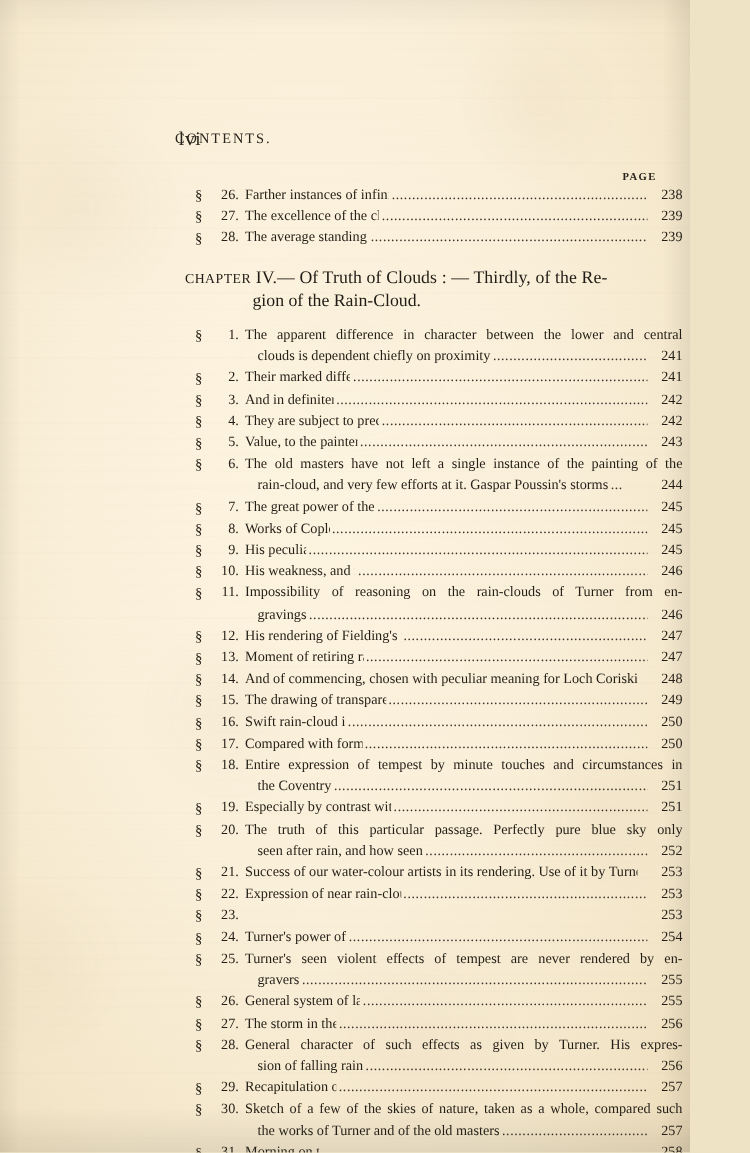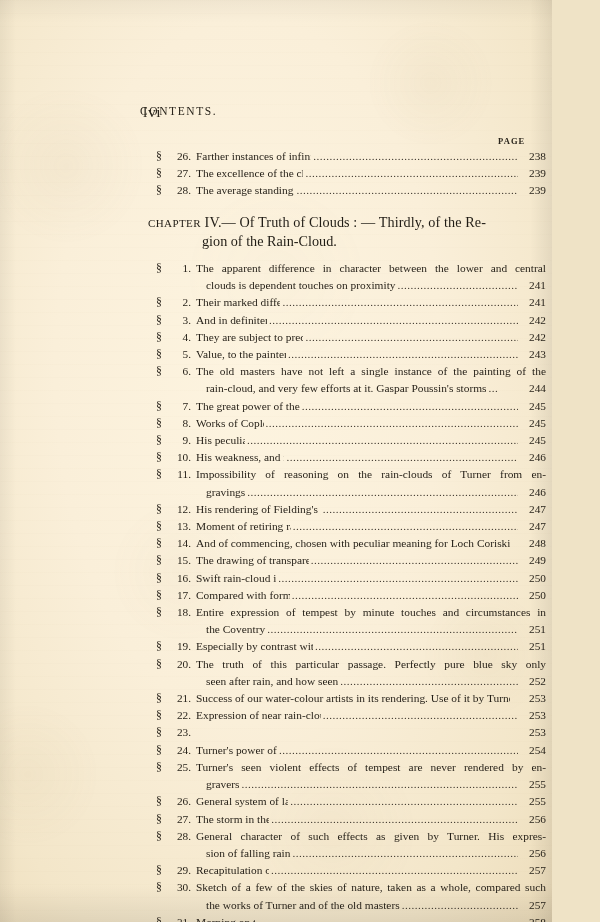--- a/index.html
+++ b/index.html
@@ -272,21 +272,21 @@
     </div>
 
     <div class="entries" id="entries-main">
         <div class="entry">
           <div class="entry-line justify">
             <span class="sec-mark">§</span>
             <span class="sec-num">1.</span>
             <span class="entry-text">The apparent difference in character between the lower and central</span>
           </div>
           <div class="cont-line">
-            <span>clouds is dependent touches on proximity</span>
+            <span>clouds is dependent chiefly on proximity</span>
             <span class="leader"></span>
             <span class="pg">241</span>
           </div>
         </div>
         <div class="entry">
           <div class="entry-line">
             <span class="sec-mark">§</span>
             <span class="sec-num">2.</span>
             <span class="entry-text">Their marked differences in colour</span>
             <span class="leader"></span>

